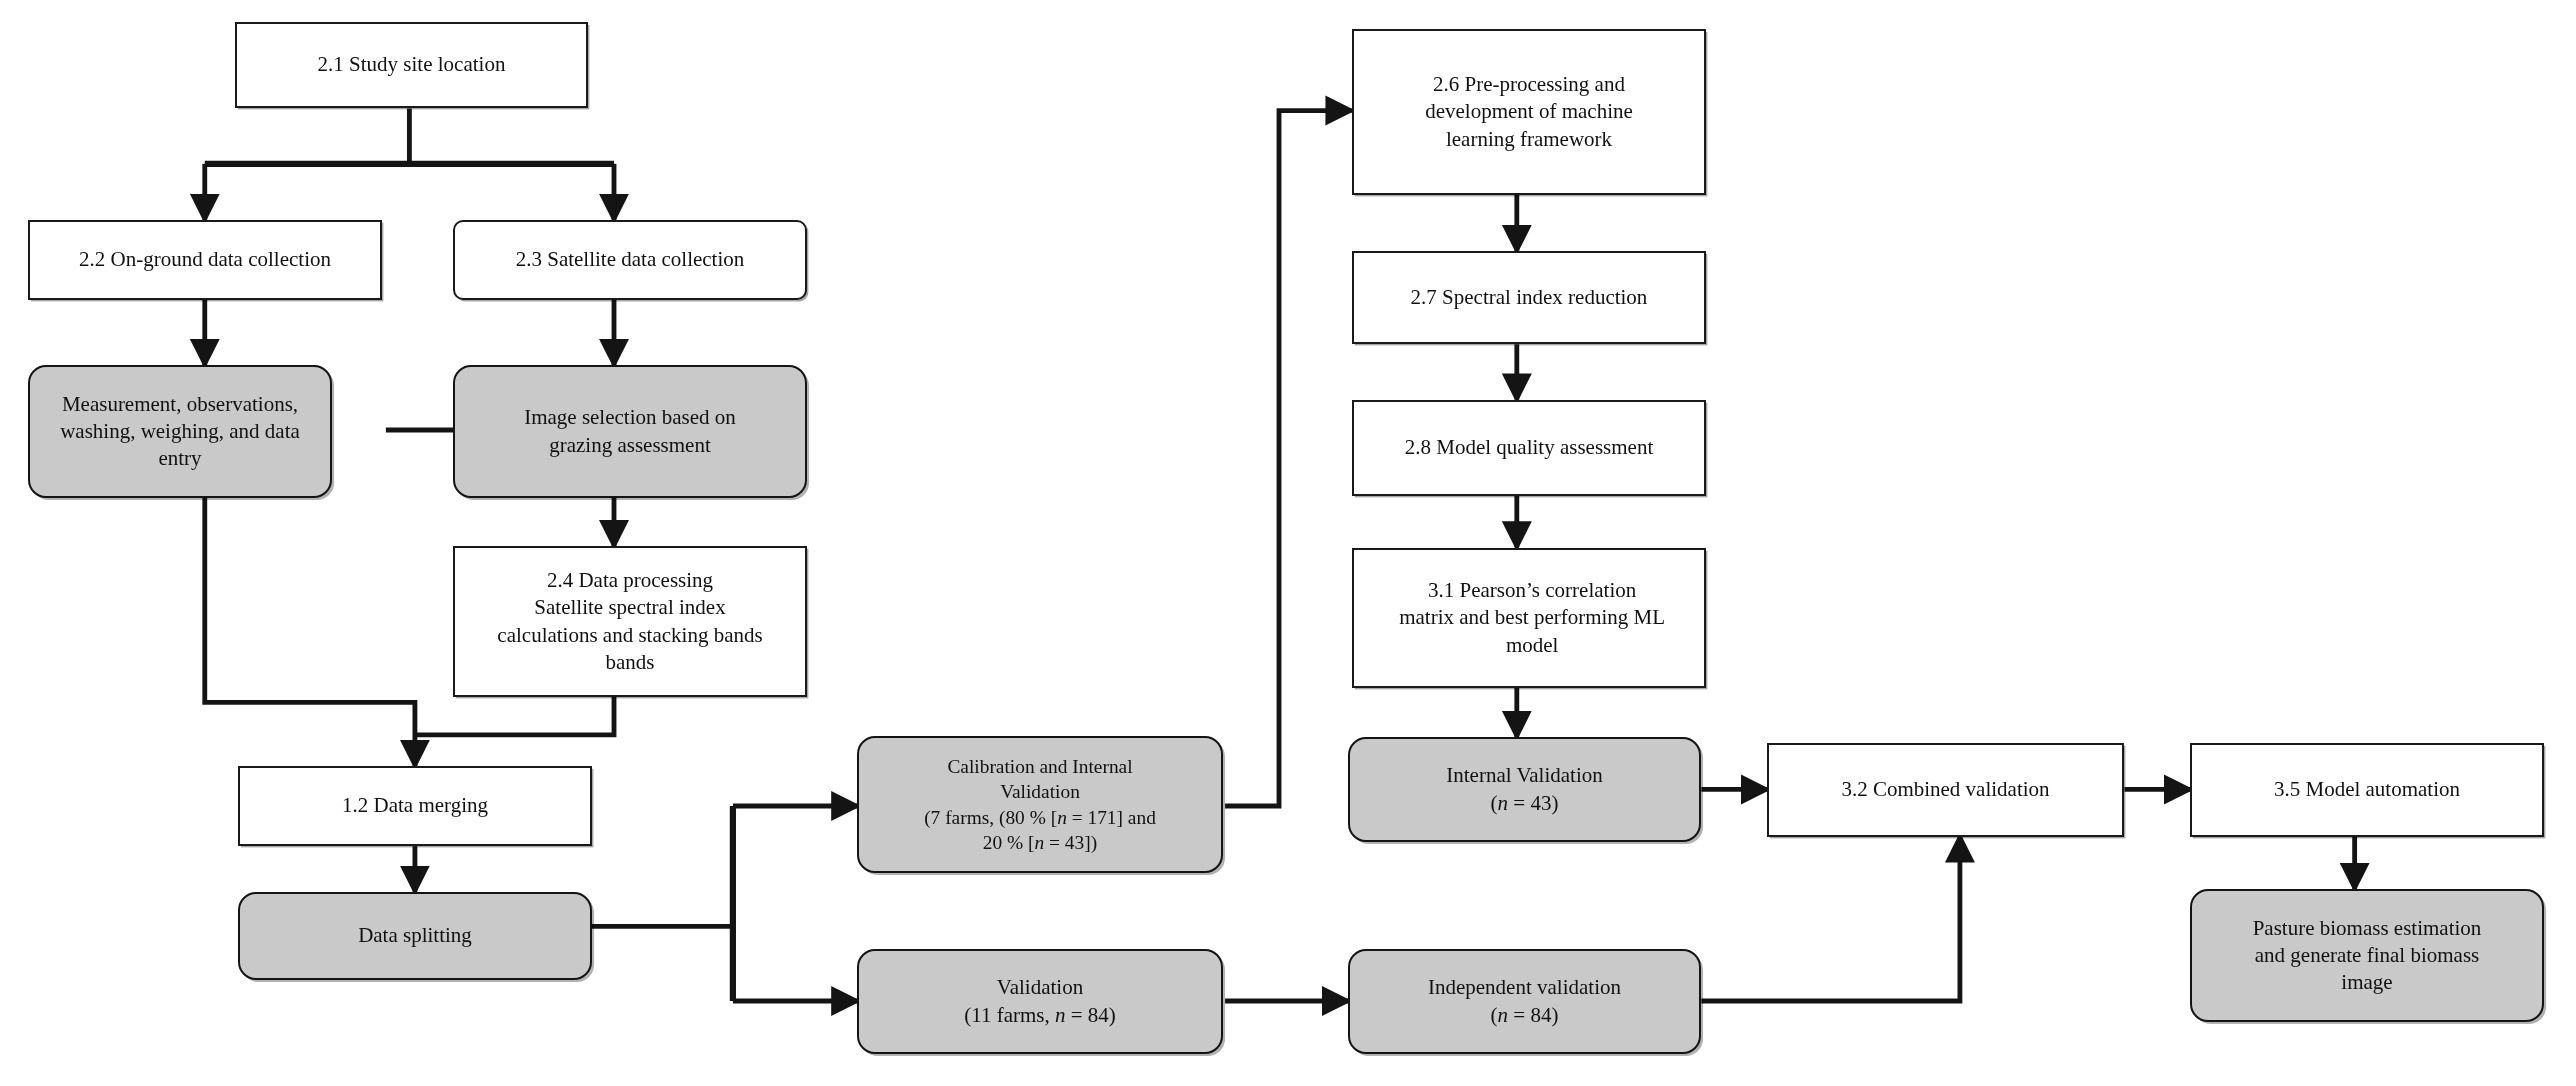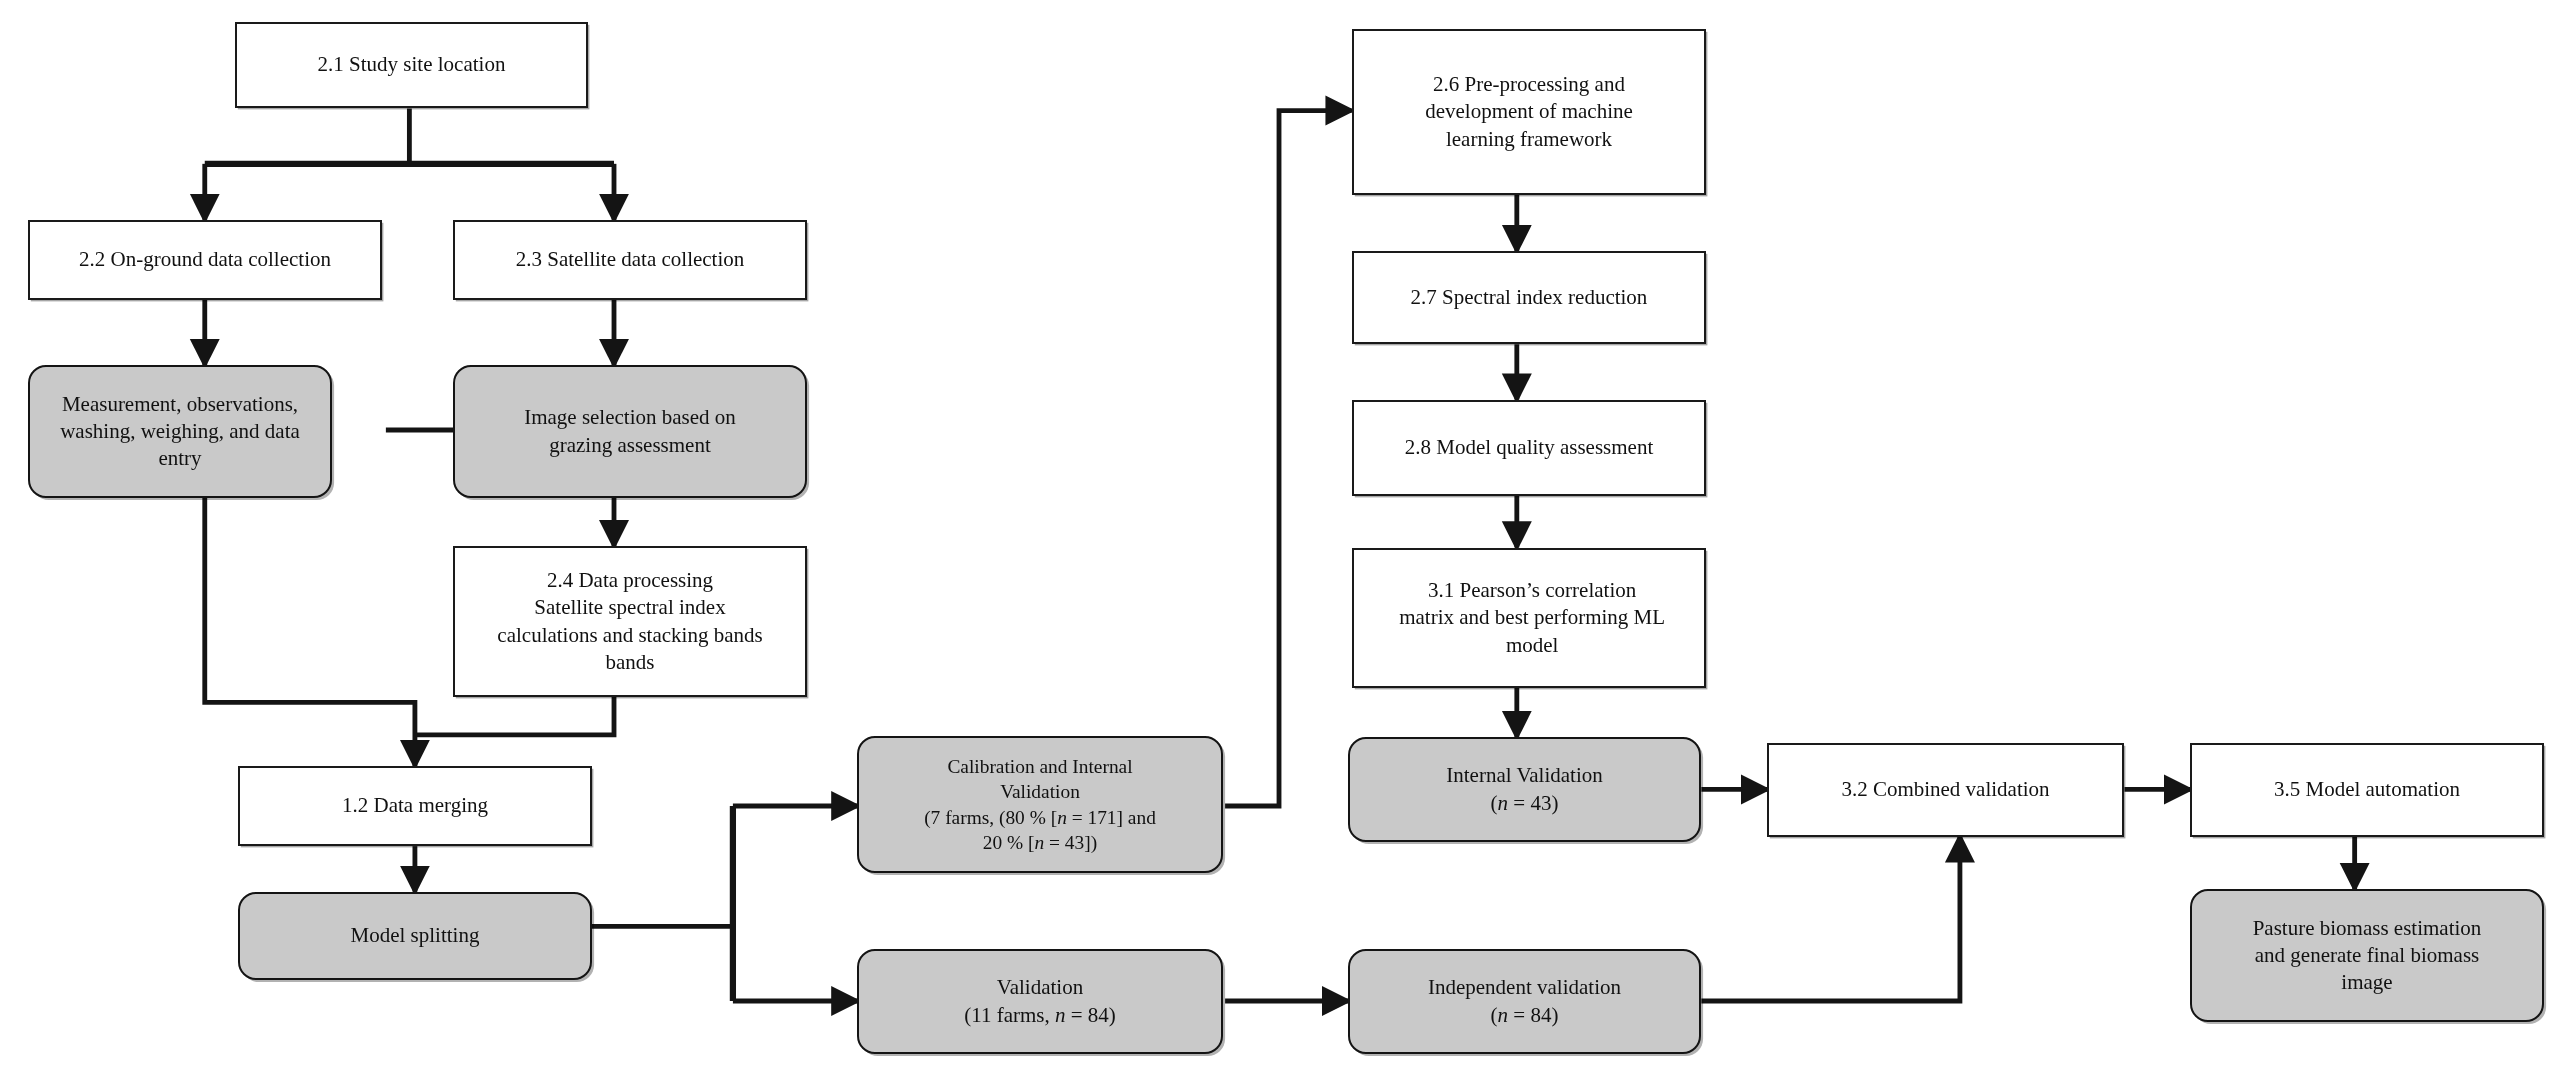--- a/index.html
+++ b/index.html
@@ -110,21 +110,21 @@
   </svg>
 
   <div class="node proc" style="left:235px; top:22px; width:353px; height:86px;">
     <span class="label">2.1 Study site location</span>
   </div>
 
   <div class="node proc" style="left:28px; top:220px; width:354px; height:80px;">
     <span class="label">2.2 On-ground data collection</span>
   </div>
 
-  <div class="node proc" style="left:453px; top:220px; width:354px; height:80px;">
+  <div class="node proc" style="left:453px; top:220px; width:354px; height:80px;border-radius:10px;">
     <span class="label">2.3 Satellite data collection</span>
   </div>
 
   <div class="node round" style="left:28px; top:365px; width:304px; height:133px;">
     <span class="label">
       <span>Measurement, observations,</span><br>
       <span>washing, weighing, and data</span><br>
       <span>entry</span>
     </span>
   </div>
@@ -143,21 +143,21 @@
       <span>calculations and stacking bands</span><br>
       <span>bands</span>
     </span>
   </div>
 
   <div class="node proc" style="left:238px; top:766px; width:354px; height:80px;">
     <span class="label">1.2 Data merging</span>
   </div>
 
   <div class="node round" style="left:238px; top:892px; width:354px; height:88px;">
-    <span class="label">Model splitting</span>
+    <span class="label">Data splitting</span>
   </div>
 
   <div class="node round" style="left:857px; top:736px; width:366px; height:137px; font-size:19.4px;">
     <span class="label">
       <span>Calibration and Internal</span><br>
       <span>Validation</span><br>
       <span>(7 farms, (80 % [</span><span class="ital">n</span><span> = 171] and</span><br>
       <span>20 % [</span><span class="ital">n</span><span> = 43])</span>
     </span>
   </div>

